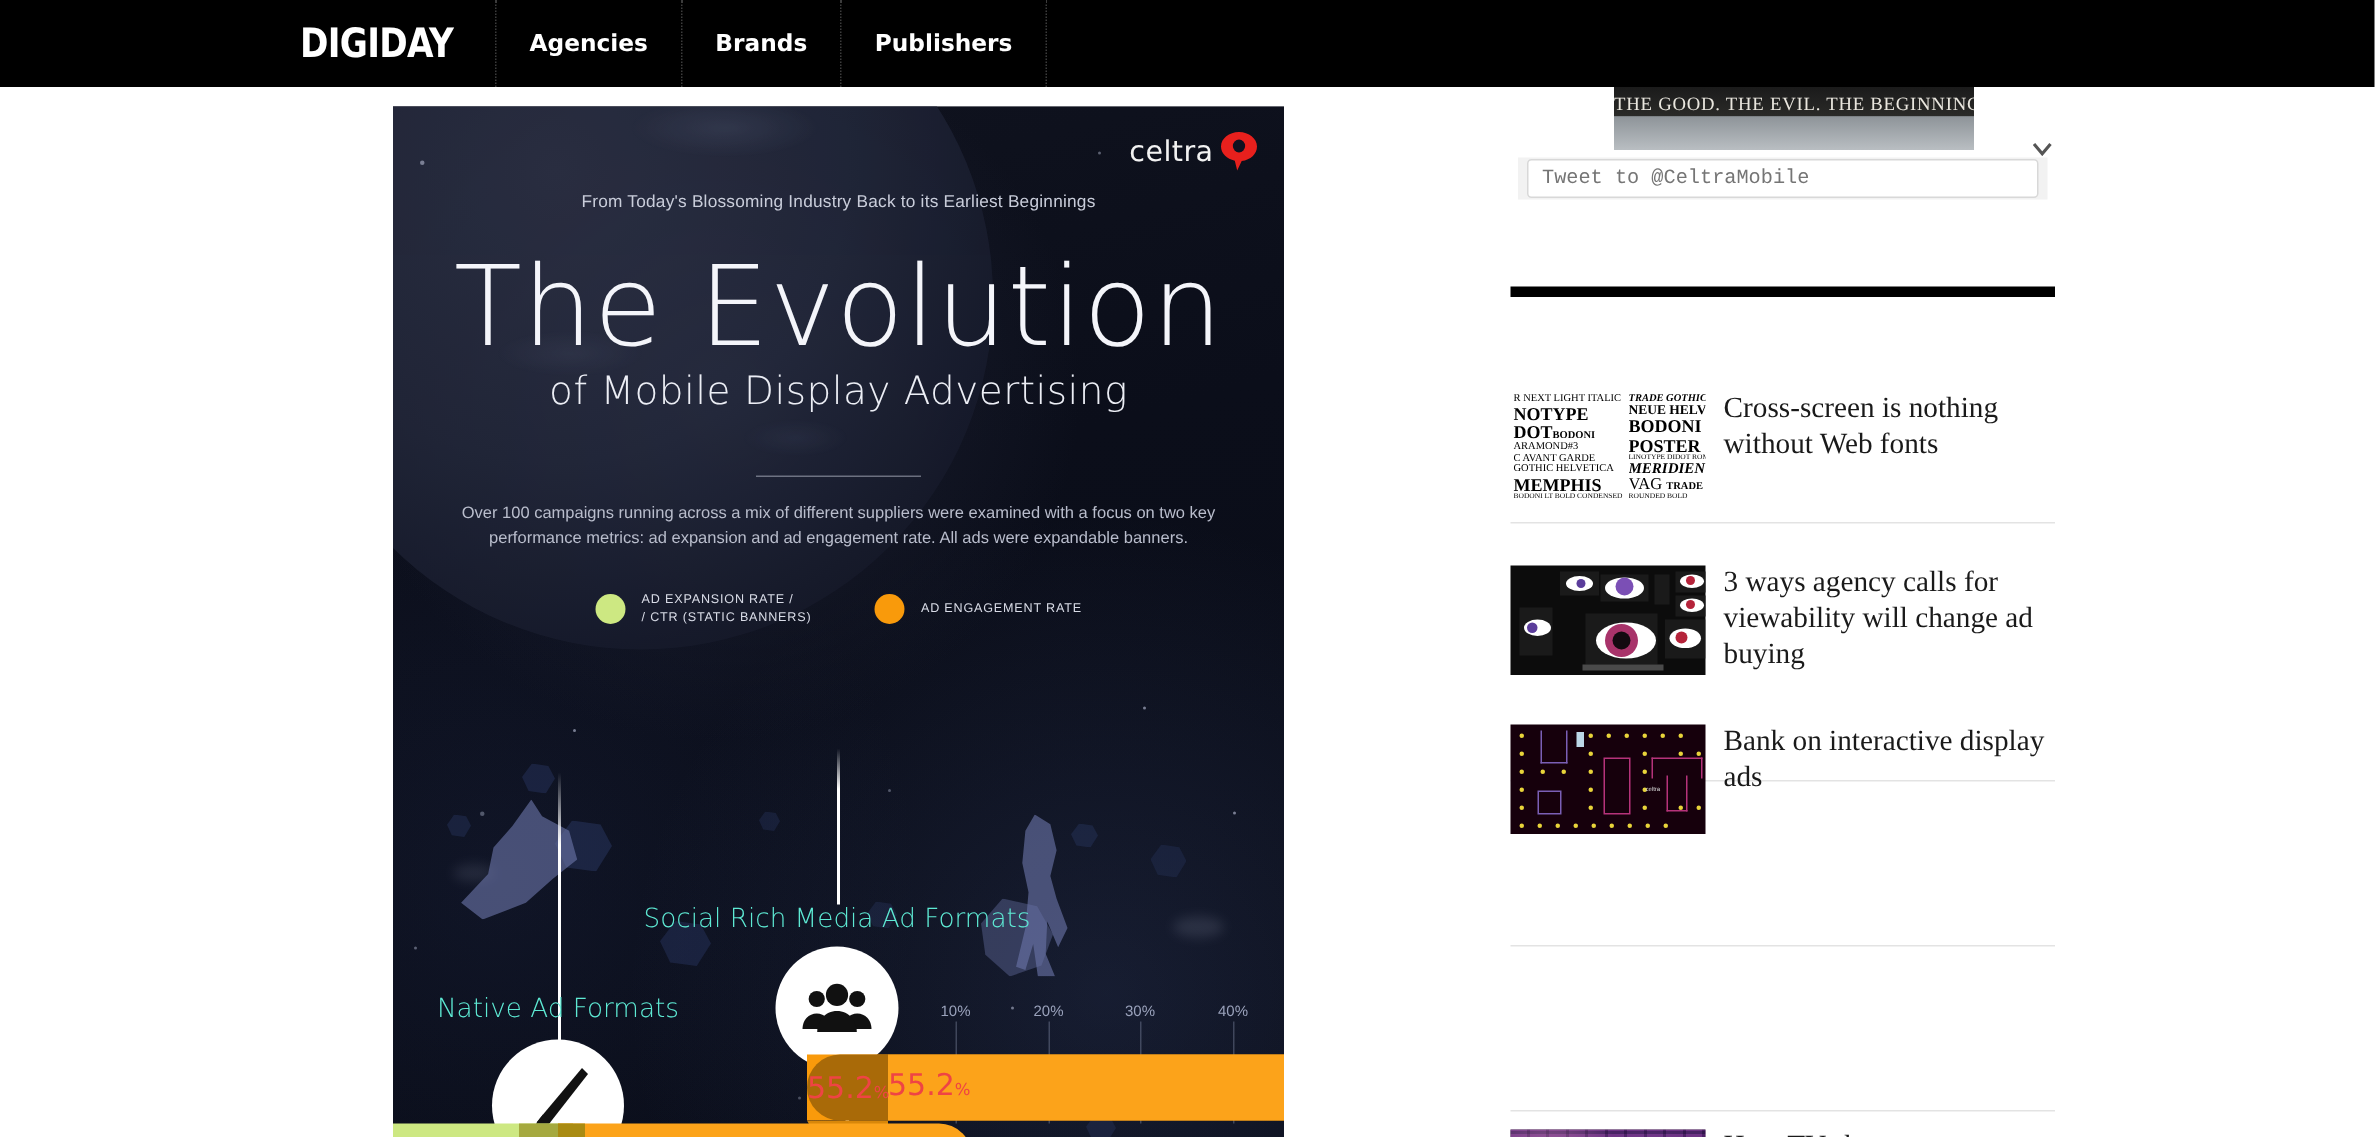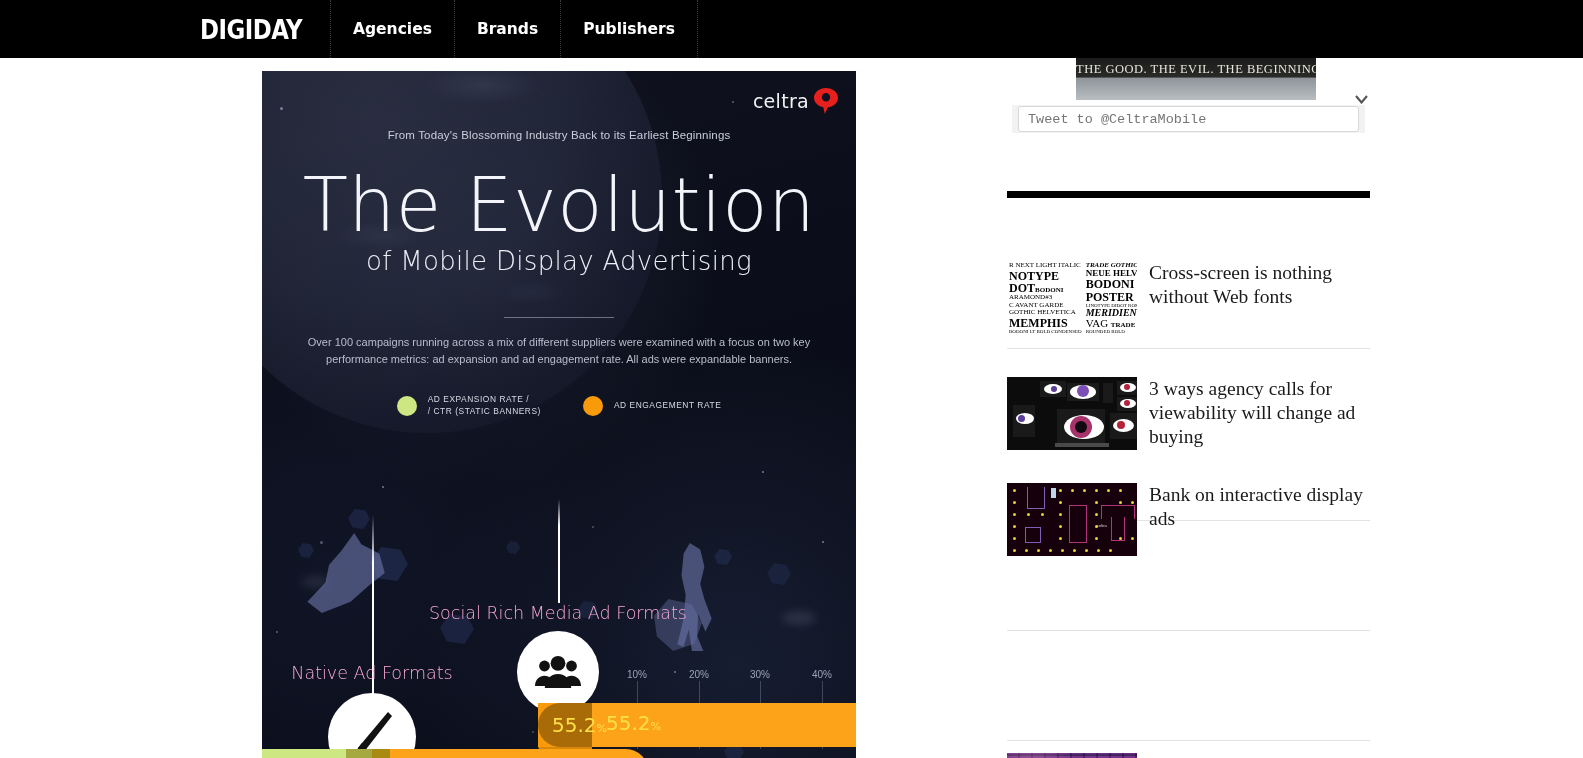--- a/index.html
+++ b/index.html
@@ -157,42 +157,42 @@
   }
   .gridline {
     position: absolute; width: 1px; background: rgba(170,180,210,.30);
   }
   .axis-label {
     position: absolute; color: #9aa2bb; font-size: 10px;
     transform: translateX(-50%); white-space: nowrap;
   }
 
   .node-title {
-    position: absolute; color: #f9a8d4; font-size: 17.5px;
+    position: absolute; color: #5eead4; font-size: 17.5px;
     font-family: "DejaVu Sans", sans-serif; font-weight: 300;
     white-space: nowrap; transform: translateX(-50%);
   }
   .node-circle {
     position: absolute; background: #ffffff; border-radius: 50%;
     display: flex; align-items: center; justify-content: center;
     transform: translateX(-50%);
   }
 
   .bar {
     position: absolute; height: 44px;
     display: flex; align-items: center;
   }
   .bar-body {
     position: absolute; left: 0; top: 0; height: 44px;
     border-radius: 0 22px 22px 0;
   }
   .bar-body.flat { border-radius: 0; }
   .bar-value {
-    position: relative; color: #fde047;
-    font-size: 20px; font-weight: 400; padding-left: 14px;
+    position: relative; color: #ef4444;
+    font-size: 20px; font-weight: 400; 
     font-family: "DejaVu Sans", sans-serif;
     z-index: 2;
     text-align: right;
   }
   .bar-value .pct { font-size: 11px; }
 
   
   #sidebar {
     position: absolute; left: 1005px; top: 58px;
     width: 367px; height: 700px;

